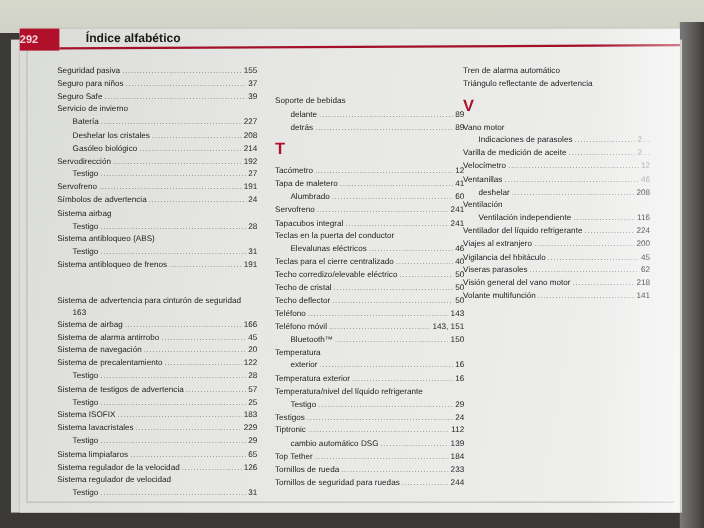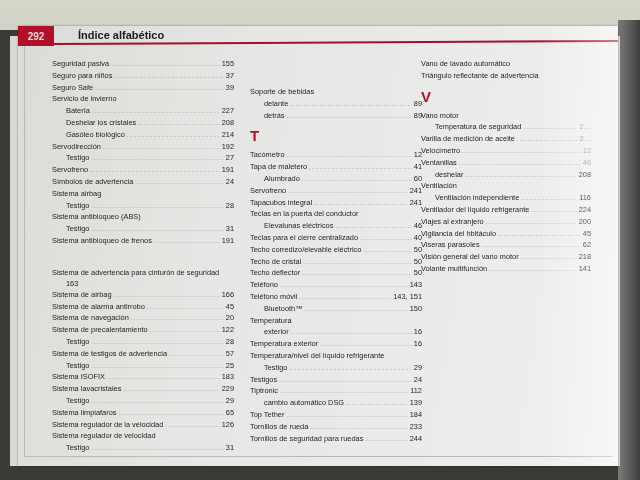--- a/index.html
+++ b/index.html
@@ -30,21 +30,21 @@
     box-shadow: 0 0 2px rgba(0,0,0,0.4);
   }
   .page-inner-border {
     position: absolute; left: 6px; top: 14px; width: 588px; height: 416px;
     border-left: 1px solid #b9bab7; border-bottom: 1px solid #b9bab7;
   }
   .page-tab {
     position: absolute; left: 0; top: 0; width: 36px; height: 20px;
     background: #b0102a;
     color: #f3d6da; font-size: 10px; font-weight: bold;
-    display: flex; align-items: center; justify-content: center;
+    display: flex; align-items: center; 
   }
   .header-title {
     position: absolute; left: 44px; top: 3px;
     font-size: 11px; font-weight: bold; color: #1a1a1a; padding-left: 16px;
   }
   .header-rule {
     position: absolute; left: 36px; top: 17px; width: 564px; height: 1.5px;
     background: #a4102a;
     transform: rotate(-0.3deg); transform-origin: left;
   }
@@ -382,37 +382,37 @@
         <span class="num">233</span>
       </div>
       <div class="entry">
         <span class="label">Tornillos de seguridad para ruedas</span>
         <span class="dots"></span>
         <span class="num">244</span>
       </div>
     </div>
   <div class="col col-3" id="col2">
       <div class="entry noDots">
-        <span class="label">Vano de lavado automático</span>
+        <span class="label">Tren de alarma automático</span>
         <span class="dots"></span>
         <span class="num"></span>
       </div>
       <div class="entry noDots">
         <span class="label">Triángulo reflectante de advertencia</span>
         <span class="dots"></span>
         <span class="num"></span>
       </div>
       <div class="letter">V</div>
       <div class="entry noDots">
         <span class="label">Vano motor</span>
         <span class="dots"></span>
         <span class="num"></span>
       </div>
       <div class="entry sub faded">
-        <span class="label">Temperatura de seguridad</span>
+        <span class="label">Indicaciones de parasoles</span>
         <span class="dots"></span>
         <span class="num">2…</span>
       </div>
       <div class="entry faded">
         <span class="label">Varilla de medición de aceite</span>
         <span class="dots"></span>
         <span class="num">2…</span>
       </div>
       <div class="entry faded">
         <span class="label">Velocímetro</span>

